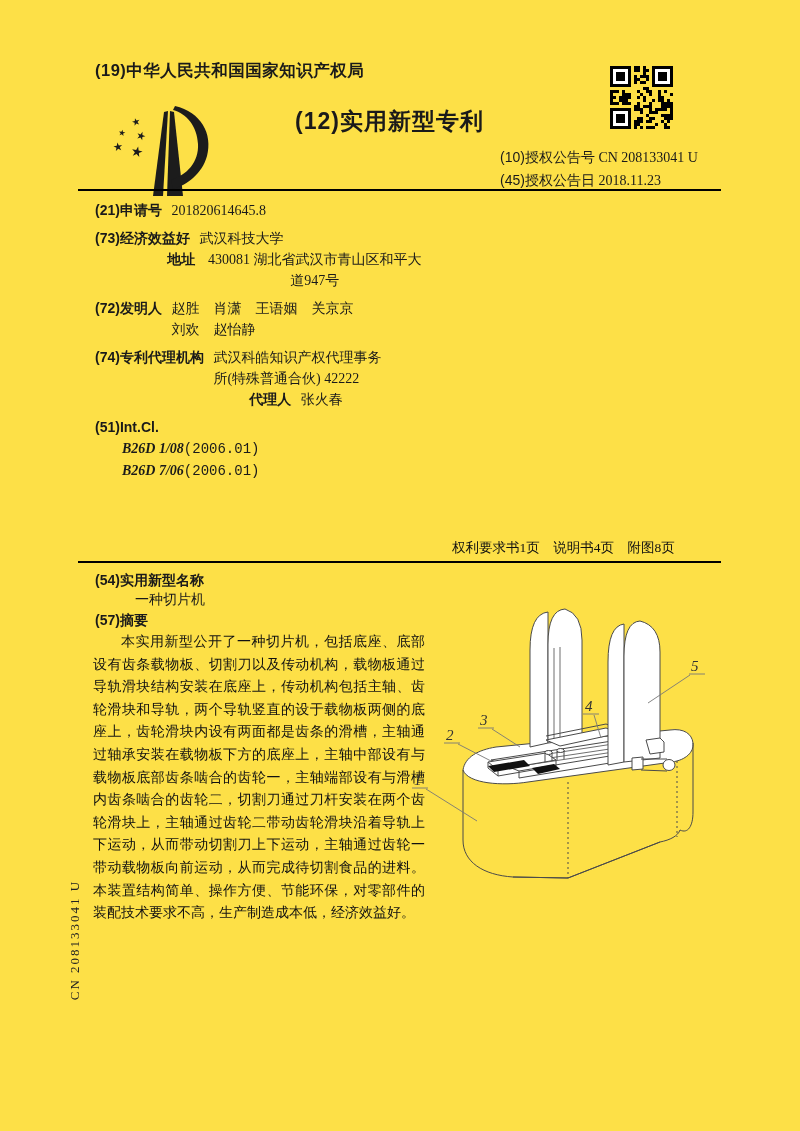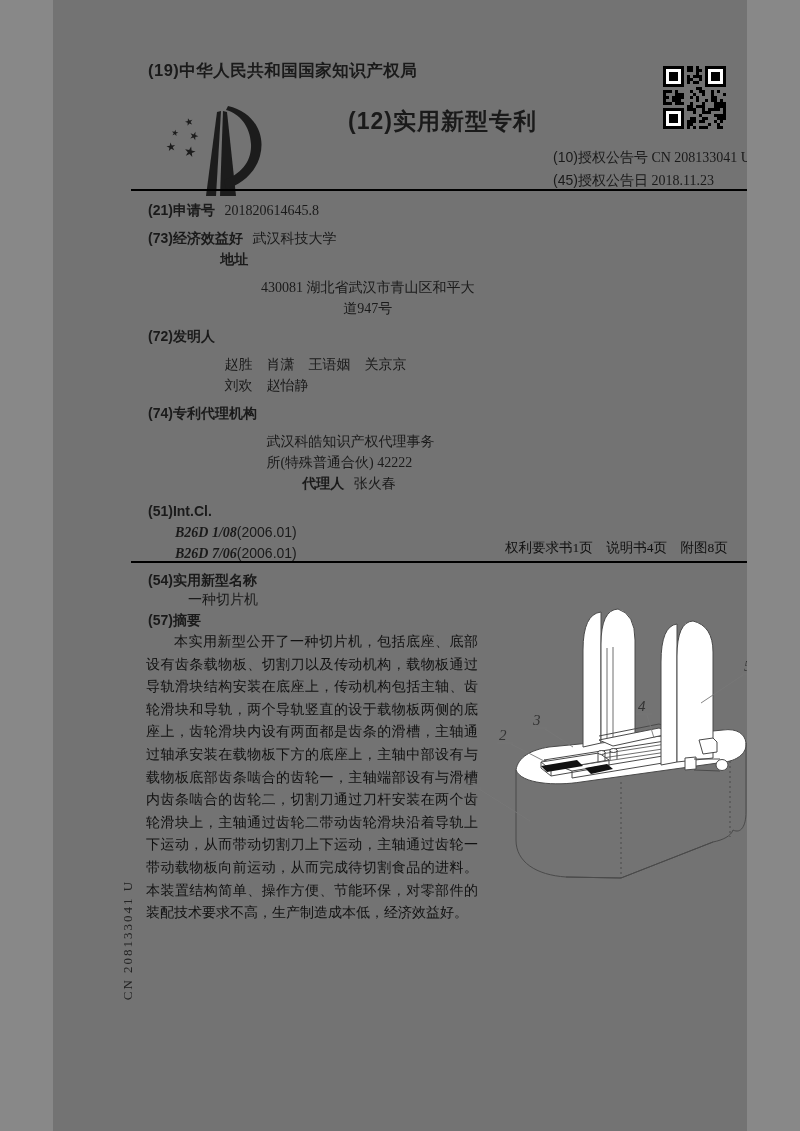--- a/index.html
+++ b/index.html
@@ -1,44 +1,44 @@
 <!DOCTYPE html>
 <html><head>
 <meta charset="utf-8">
 <style>
   html,body{margin:0;padding:0;background:#888;}
   .page{
-    position:relative; width:694px; height:1131px; margin:0 auto;
-    background:#737373; overflow:hidden; color:#1a1a1a;
+    position:relative; width:800px; height:1131px; margin:0 auto;
+    background:#fde047; overflow:hidden; color:#1a1a1a;
     font-family:"Liberation Serif","DejaVu Serif",serif;
   }
   .abs{position:absolute;}
   .hei{font-family:"Liberation Sans","DejaVu Sans",sans-serif;font-weight:bold;}
 
   .office-line{left:95px;top:60px;font-size:16.5px;letter-spacing:.5px;}
   .doc-type{left:295px;top:106px;font-size:23px;letter-spacing:1px;}
   .pub-block{left:500px;top:146px;font-size:14px;line-height:22px;white-space:nowrap;}
   .pub-block .lbl{font-family:"Liberation Sans","DejaVu Sans",sans-serif;font-weight:normal;}
   .pub-block .val{font-family:"Liberation Serif",serif;}
 
   .rule{left:78px;width:643px;height:2px;background:#000;}
   .rule1{top:189px;} .rule2{top:561px;}
 
   .biblio{left:95px;top:200px;width:375px;font-size:14px;line-height:21px;}
   .field{margin-bottom:7px;}
   .field .lbl{font-family:"Liberation Sans","DejaVu Sans",sans-serif;font-weight:bold;margin-right:6px;}
-  .field .val{font-family:"Liberation Serif",serif;margin-top:28px;}
+  .field .val{font-family:"Liberation Serif",serif;}
   .vblock{display:inline-block;vertical-align:top;}
   .val-address{width:220px;}
   .val-inventors{width:202px;}
   .val-agency{width:178px;}
   .sub{margin-left:27px;text-align:center;}
   .ipc-row{margin-left:27px;white-space:nowrap;}
   .ipc-cls{font-style:italic;font-weight:bold;font-family:"Liberation Serif",serif;}
-  .ipc-ver{font-family:Liberation Sans, sans-serif;}
+  .ipc-ver{font-family:Liberation Mono, monospace;}
 
   .pages-line{left:452px;top:539px;font-size:13.5px;white-space:pre;color:#111;}
 
   .sec54{left:95px;top:570px;font-size:14px;line-height:20px;}
   .sec54 .title-row{margin-left:40px;font-family:"Liberation Serif",serif;font-weight:normal;}
 
   .abstract{
     left:93px;top:631px;width:332px;font-size:14px;line-height:22.6px;
     text-align:justify;text-indent:2em;color:#111;
   }

